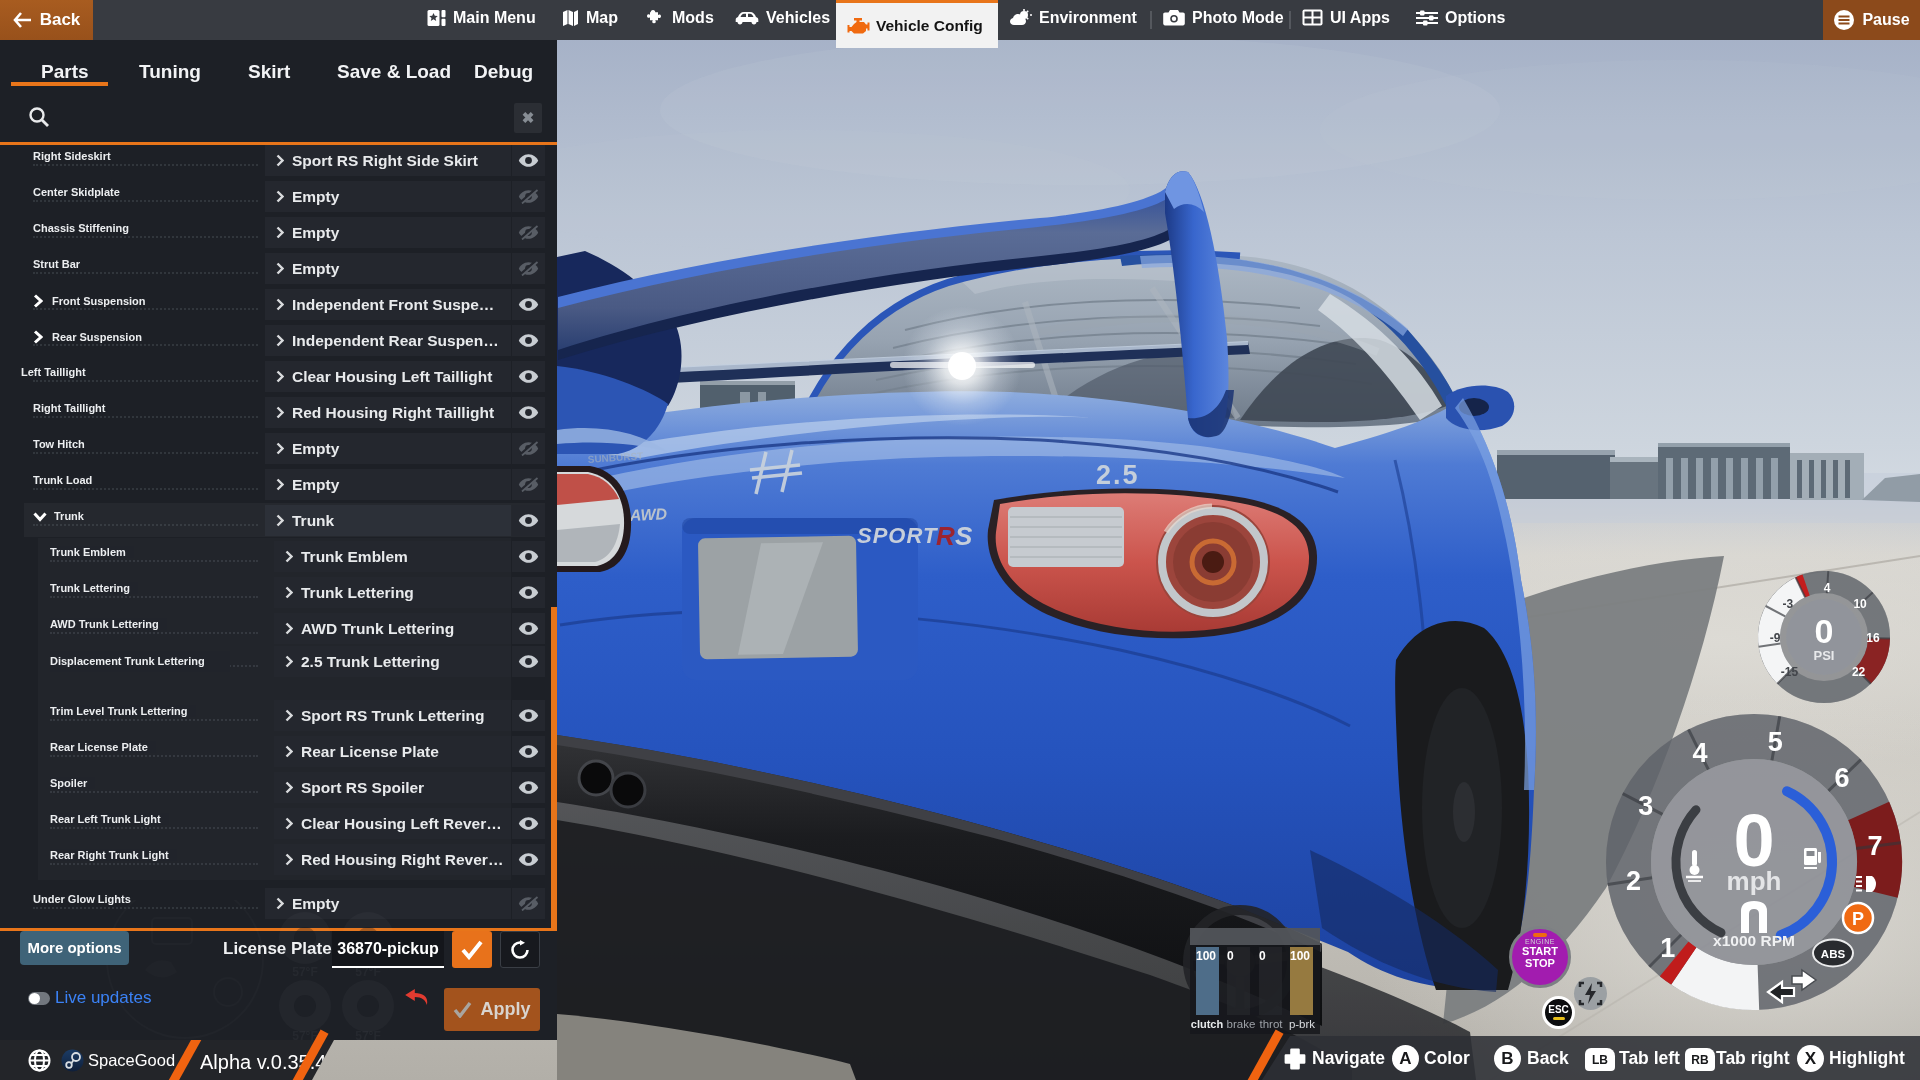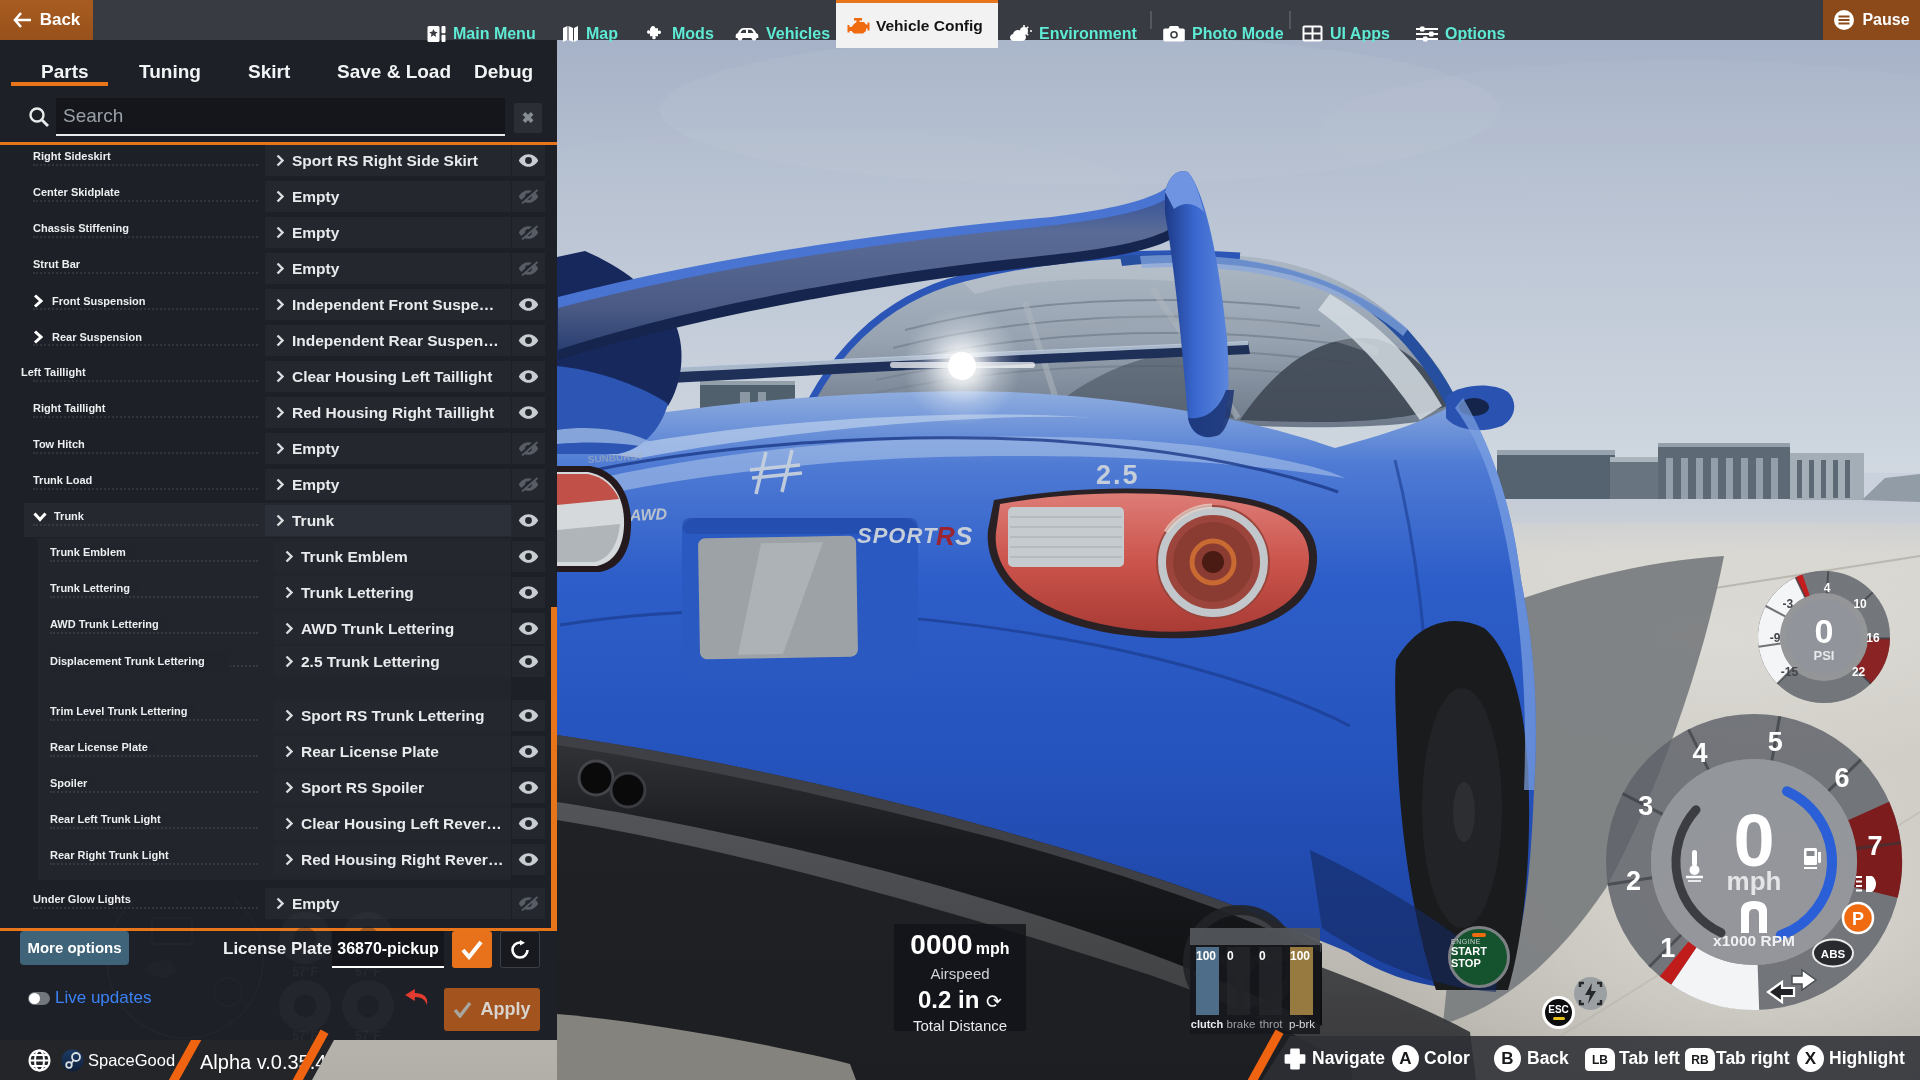--- a/index.html
+++ b/index.html
@@ -1,21 +1,21 @@
 <!DOCTYPE html>
 <html><head><meta charset="utf-8">
 <style>
 *{margin:0;padding:0;box-sizing:border-box}
 html,body{width:1920px;height:1080px;overflow:hidden;background:#1e2127;font-family:"Liberation Sans",sans-serif}
 .abs{position:absolute}
 #stage{position:absolute;left:0;top:0;width:1920px;height:1080px;overflow:hidden}
 
 #topbar{position:absolute;left:0;top:0;width:1920px;height:40px;background:#383b41;z-index:30}
 #backbtn{position:absolute;left:0;top:0;width:93px;height:40px;background:linear-gradient(180deg,#a85c20,#98511b);color:#fff;font-size:17px;font-weight:bold;display:flex;align-items:center;justify-content:center;gap:8px}
-.tmenu{position:absolute;top:16px;height:35px;display:flex;align-items:center;gap:7px;color:#5eead4;font-size:16px;font-weight:bold}
+.tmenu{position:absolute;top:0;height:35px;display:flex;align-items:center;gap:7px;color:#ffffff;font-size:16px;font-weight:bold}
 .tsep{position:absolute;top:11px;width:2px;height:18px;background:#55585e}
 #vctab{position:absolute;top:0;height:48px;background:#f2f2f2;border-top:3px solid #e8751a;display:flex;align-items:center;gap:6px;color:#141414;font-size:15.5px;font-weight:bold;padding:0 11px;white-space:nowrap}
 #pausebtn{position:absolute;right:0;top:0;width:97px;height:40px;background:#8c4a1b;color:#fff;font-size:16px;font-weight:bold;display:flex;align-items:center;justify-content:center;gap:7px}
 
 #panel{position:absolute;left:0;top:40px;width:557px;height:1000px;background:#1d2026;z-index:20;overflow:hidden}
 .ptab{position:absolute;top:21px;color:#f2f3f5;font-size:19px;font-weight:600}
 #search{position:absolute;left:56px;top:58px;width:449px;height:38px;background:#14161b;border-bottom:2px solid #e9eaec;color:#9aa0a8;font-size:19px;line-height:36px;padding-left:7px}
 #searchx{position:absolute;left:514px;top:63px;width:28px;height:30px;background:#2b2e34;color:#878d94;font-size:15px;font-weight:bold;text-align:center;line-height:30px;border-radius:2px}
 #odiv{position:absolute;left:0;top:102px;width:557px;height:3px;background:#e8751a}
 #odiv2{position:absolute;left:0;top:888px;width:557px;height:3px;background:#e8751a}
@@ -352,21 +352,20 @@
 <div class="ptab" style="left:41px">Parts</div>
 <div class="abs" style="left:11px;top:42px;width:97px;height:4px;background:#e8751a"></div>
 <div class="ptab" style="left:139px">Tuning</div>
 <div class="ptab" style="left:248px">Skirt</div>
 <div class="ptab" style="left:337px">Save &amp; Load</div>
 <div class="ptab" style="left:474px">Debug</div>
 <svg class="abs" style="left:28px;top:66px" width="22" height="22" viewBox="0 0 22 22">
         <circle cx="9" cy="9" r="6.5" fill="none" stroke="#e9eaec" stroke-width="2.4"></circle>
         <path d="M14,14 L20,20" stroke="#e9eaec" stroke-width="2.8"></path>
       </svg>
-<div id="search">Search</div>
 <div id="searchx">✖</div>
 <div id="odiv"></div>
 <div class="subbg"></div>
 <div class="leader" style="left:33px;top:124px;width:225px"></div>
 <div class="lbl" style="left:33px;top:110px;background:#1d2026;padding-right:8px">Right Sideskirt</div>
 <div class="drop" style="left:265px;top:105px;width:246px"><svg style="margin:0 8px 0 11px;flex:none" width="8" height="13" viewBox="0 0 8 13">
           <path d="M1.5,1.5 L6.5,6.5 L1.5,11.5" stroke="#d9dbdd" stroke-width="2.4" fill="none"></path>
         </svg>Sport RS Right Side Skirt</div>
 <div class="eye" style="top:105px">
         <svg width="21" height="15" viewBox="0 0 21 15">
@@ -661,42 +660,36 @@
 <div id="applybtn"><svg width="19" height="17" viewBox="0 0 19 17">
           <path d="M2,9 L7,15 L17,2" stroke="#a9a59f" stroke-width="3.4" fill="none"></path>
         </svg>Apply</div>
 </div>
 
 <svg class="hud" style="left:1182px;top:900px" width="120" height="130" viewBox="0 0 120 130">
       <circle cx="58" cy="62" r="52" fill="none" stroke="#222427" stroke-width="10" opacity="0.9"></circle>
       <circle cx="58" cy="62" r="15" fill="#26282c" opacity="0.8"></circle>
       <path d="M10,56 L43,60 M106,56 L73,60 M58,77 L58,110" stroke="#26282c" stroke-width="9" opacity="0.8"></path>
     </svg>
-<div class="hud" id="airbox">
-<div style="margin-top:7px;font-size:28px;font-weight:bold;line-height:28px">0000<span style="font-size:16px"> mph</span></div>
-<div style="font-size:15px;color:#cfd2d6;margin-top:2px">Airspeed</div>
-<div style="font-size:24px;font-weight:bold;margin-top:6px;line-height:24px">0.2 in <span style="font-size:19px;font-weight:normal">⟳</span></div>
-<div style="font-size:15px;color:#e8eaec;margin-top:3px">Total Distance</div>
-</div>
 <div class="hud" id="pedbox">
 <div id="pedhead"></div>
 <div class="pbar" style="left:6px;background:#4e6d89">  </div>
 <div class="pbar" style="left:37px"></div>
 <div class="pbar" style="left:69px"></div>
 <div class="pbar" style="left:100px;background:#967a40"></div>
 <div class="pval" style="left:6px">100</div>
 <div class="pval" style="left:37px">0</div>
 <div class="pval" style="left:69px">0</div>
 <div class="pval" style="left:100px">100</div>
 <div class="plab" style="left:-1px;color:#e8eaec;font-weight:bold;font-size:11px">clutch</div>
 <div class="plab" style="left:33px">brake</div>
 <div class="plab" style="left:63px">throt</div>
 <div class="plab" style="left:94px;color:#dcdee2">p-brk</div>
 </div>
-<div class="hud" style="left:1448px;top:926px;width:62px;height:62px;border-radius:50%;background:#14532d;border:3px solid #7d8084;text-align:left;color:#fff">
+<div class="hud" style="left:1509px;top:926px;width:62px;height:62px;border-radius:50%;background:#a21caf;border:3px solid #7d8084;text-align:center;color:#fff">
 <div style="width:14px;height:4px;background:#f06a10;border-radius:2px;margin:4px auto 1px"></div>
 <div style="font-size:7px;color:#cfd2d6;letter-spacing:0.5px">ENGINE</div>
 <div style="font-size:11px;font-weight:bold;line-height:12px">START</div>
 <div style="font-size:11px;font-weight:bold;line-height:12px">STOP</div>
 </div>
 <div class="hud" style="left:1574px;top:977px;width:33px;height:33px;border-radius:50%;background:rgba(150,155,160,0.9)">
 <svg width="33" height="33" viewBox="0 0 33 33">
         <path d="M18,6 L11,18 L16,18 L14,27 L22,14 L17,14 Z" fill="#26282c"></path>
         <path d="M6,10 L6,6 L10,6 M23,27 L27,27 L27,23 M27,10 L27,6 L23,6 M6,23 L6,27 L10,27" stroke="#26282c" stroke-width="2.5" fill="none"></path>
       </svg>

